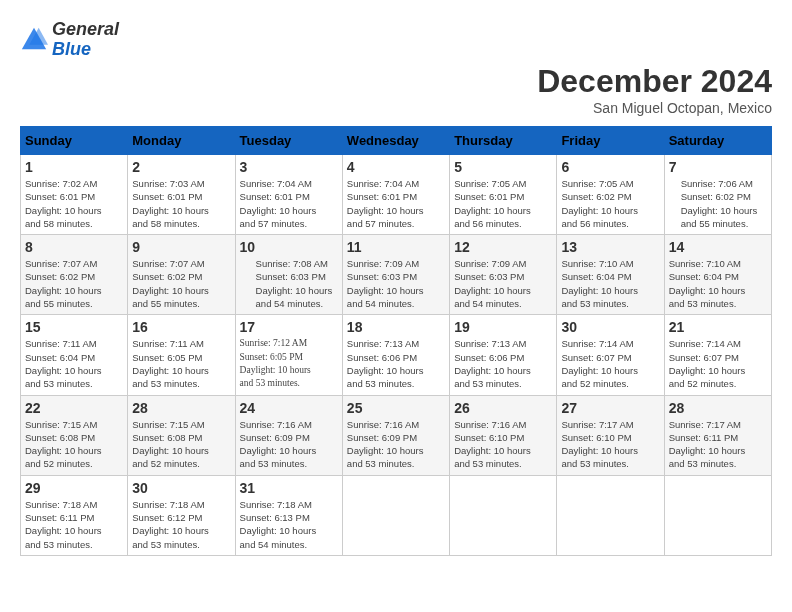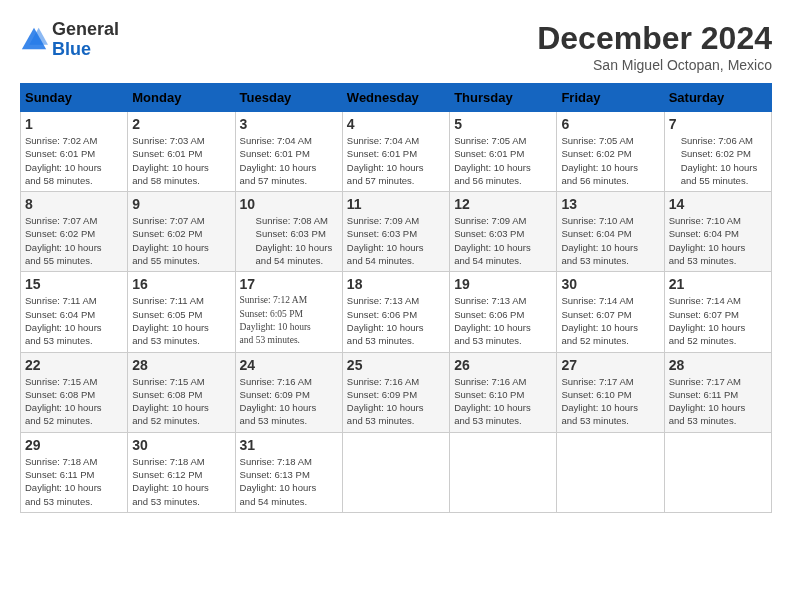--- a/index.html
+++ b/index.html
@@ -18,34 +18,36 @@
     }
     .logo {
       display: flex;
       align-items: center;
       gap: 4px;
     }
     .logo-text {
       font-size: 18px;
       font-weight: bold;
       line-height: 1.1;
+      font-style: italic;
     }
     .logo-text .general { color: #333; }
     .logo-text .blue { color: #1565c0; }
     .logo-icon {
       width: 28px;
       height: 28px;
     }
     .title-block {
       text-align: right;
     }
     .month-title {
       font-size: 32px;
       font-weight: bold;
       color: #333;
+      margin-top: 43px;
     }
     .subtitle {
       font-size: 14px;
       color: #555;
     }
     table {
       width: 100%;
       border-collapse: collapse;
       font-size: 11px;
     }

